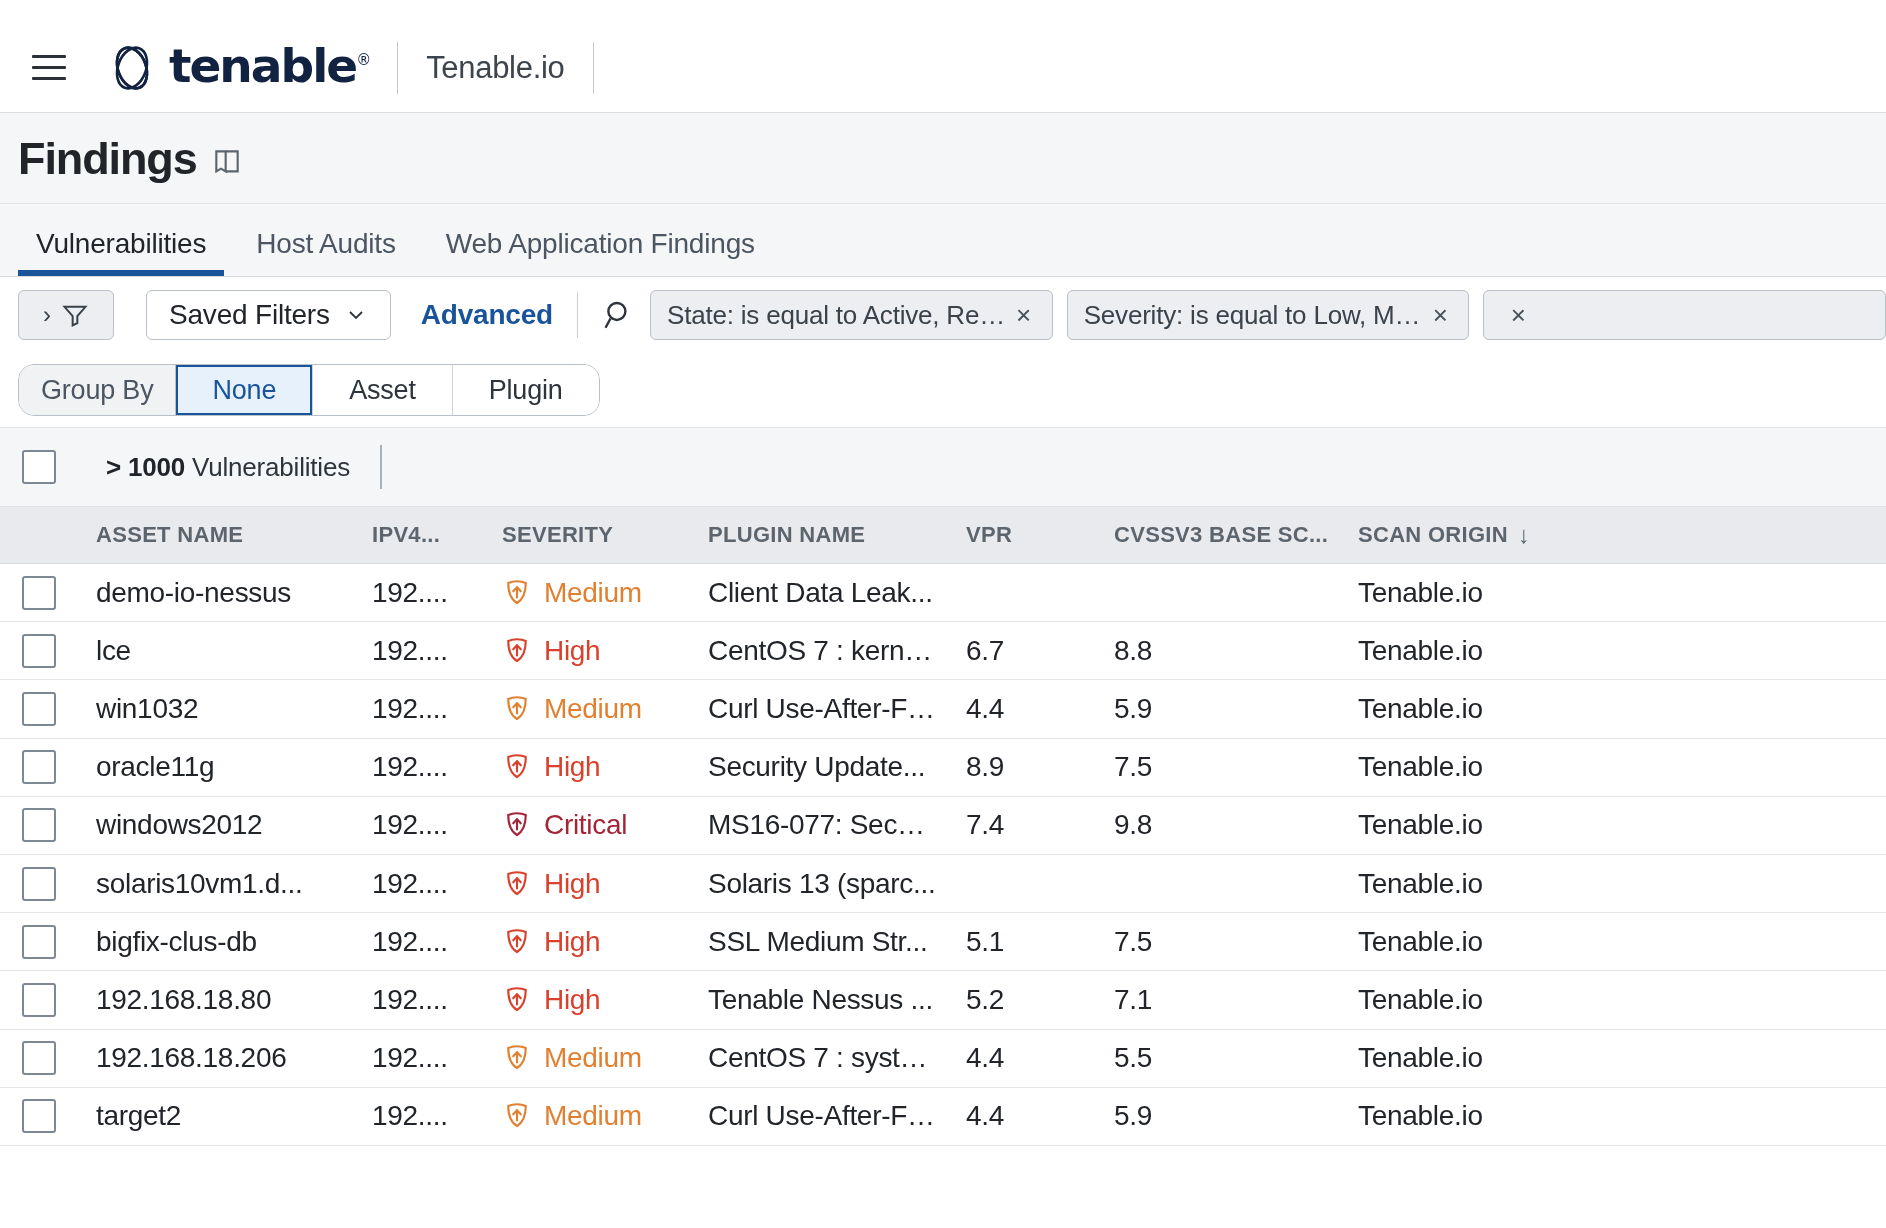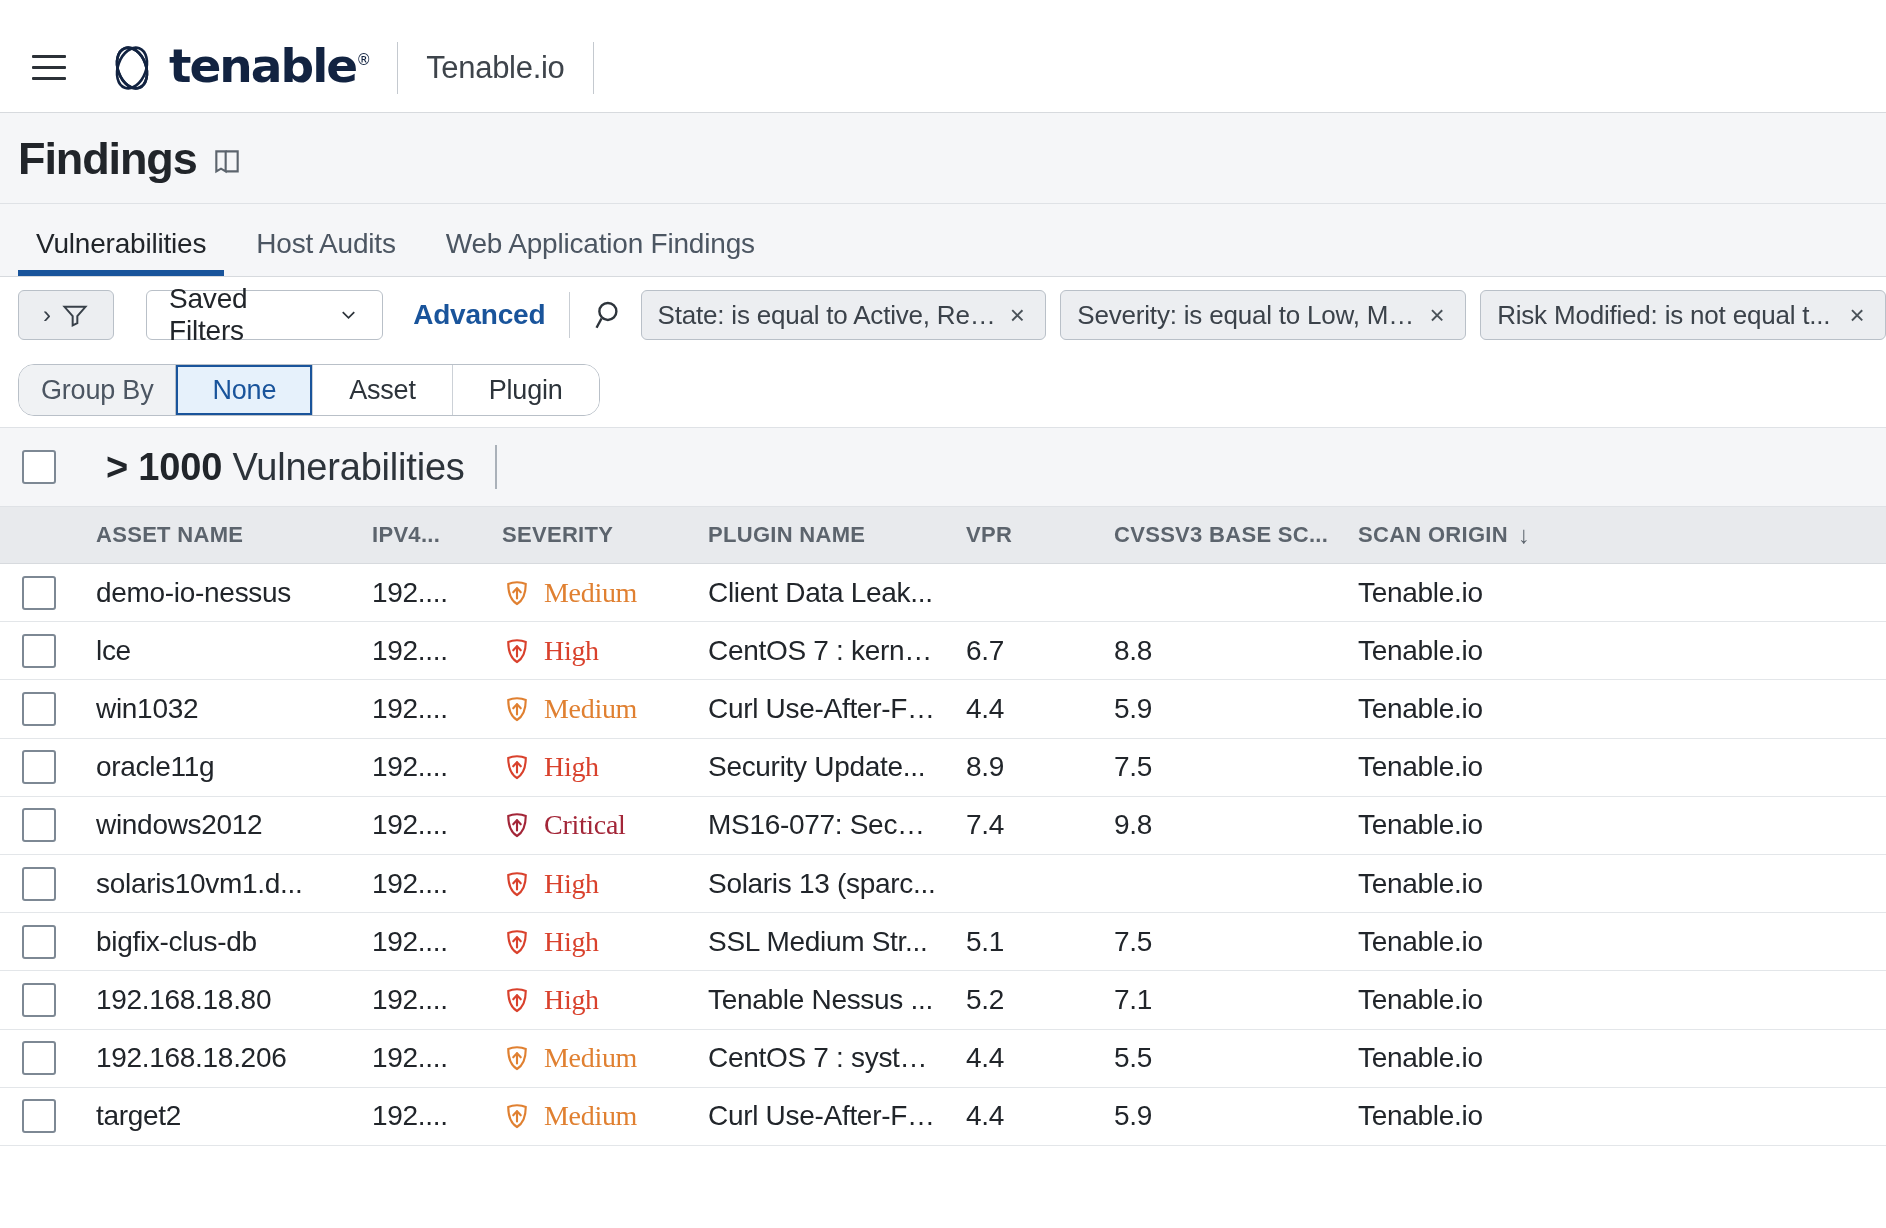--- a/index.html
+++ b/index.html
@@ -164,21 +164,21 @@
   .countbar {
     height: 80px; background: #f5f6f8;
     border-top: 1px solid #dfe2e6; border-bottom: 1px solid #dfe2e6;
     display: flex; align-items: center; padding-left: 22px;
   }
   .cbox {
     width: 34px; height: 34px;
     border: 2px solid #7d8894; border-radius: 3px;
     background: #ffffff; cursor: pointer; flex: none;
   }
-  .count-text { margin-left: 50px; font-size: 38px; color: #2d343b; letter-spacing: -0.2px; }
+  .count-text { margin-left: 50px; font-size: 26px; color: #2d343b; letter-spacing: -0.2px; }
   .count-text b { font-weight: bold; color: #21252a; }
   .count-sep { width: 2px; height: 44px; background: #aab1b9; margin-left: 30px; }
 
   
   .thead {
     height: 57px; background: #e8eaed;
     display: flex; align-items: center;
     border-bottom: 1px solid #d7dade;
   }
   .th {
@@ -195,21 +195,21 @@
   }
   .th.nosep::before { display: none; }
   .sort-arrow { font-size: 24px; color: #5c646d; }
 
   .row {
     height: 58.2px; display: flex; align-items: center;
     border-bottom: 1px solid #e3e6e9; background: #ffffff;
   }
   .cell { font-size: 28px; color: #21252a; letter-spacing: -0.3px;
           white-space: nowrap; overflow: hidden; text-overflow: ellipsis; }
-  .sev { display: flex; align-items: flex-end; gap: 12px; font-family: Liberation Serif, serif; }
+  .sev { display: flex; align-items: center; gap: 12px; }
   .sev-label { font-size: 28px; letter-spacing: -0.3px; }
 
   
   .c-check { width: 22px; margin-left: 22px; flex: none; }
   .c-asset { width: 248px; margin-left: 52px; flex: none; }
   .c-ipv4  { width: 100px; margin-left: 28px; flex: none; }
   .c-sev   { width: 176px; margin-left: 30px; flex: none; }
   .c-plug  { width: 228px; margin-left: 30px; flex: none; }
   .c-vpr   { width: 118px; margin-left: 30px; flex: none; }
   .c-cvss  { width: 214px; margin-left: 30px; flex: none; }
@@ -284,21 +284,20 @@
   <div class="chips">
     <div class="chip">
       <span class="chip-label">State: is equal to Active, Res...</span>
       <span class="chip-x">×</span>
     </div>
     <div class="chip">
       <span class="chip-label">Severity: is equal to Low, Me...</span>
       <span class="chip-x">×</span>
     </div>
     <div class="chip">
-      <span class="chip-label">Risk Modified: is not equal t...</span>
       <span class="chip-x">×</span>
     </div>
   </div>
 </div>
 
 <div class="groupby-row">
   <div class="segmented">
     <div class="seg-label">Group By</div>
     <div class="seg-opt selected">None</div>
     <div class="seg-opt">Asset</div>

